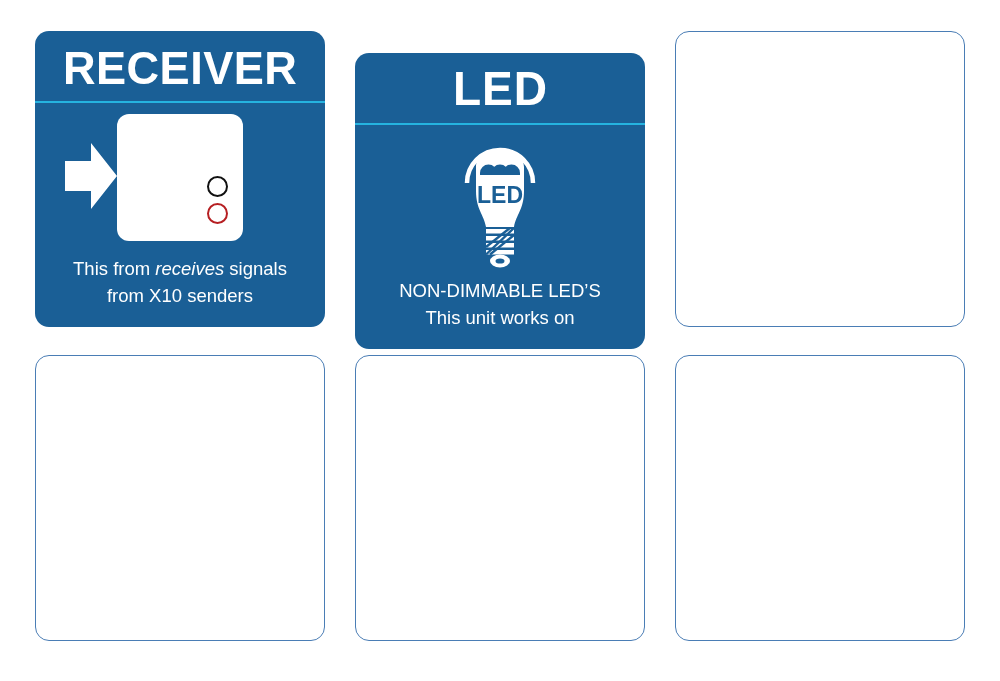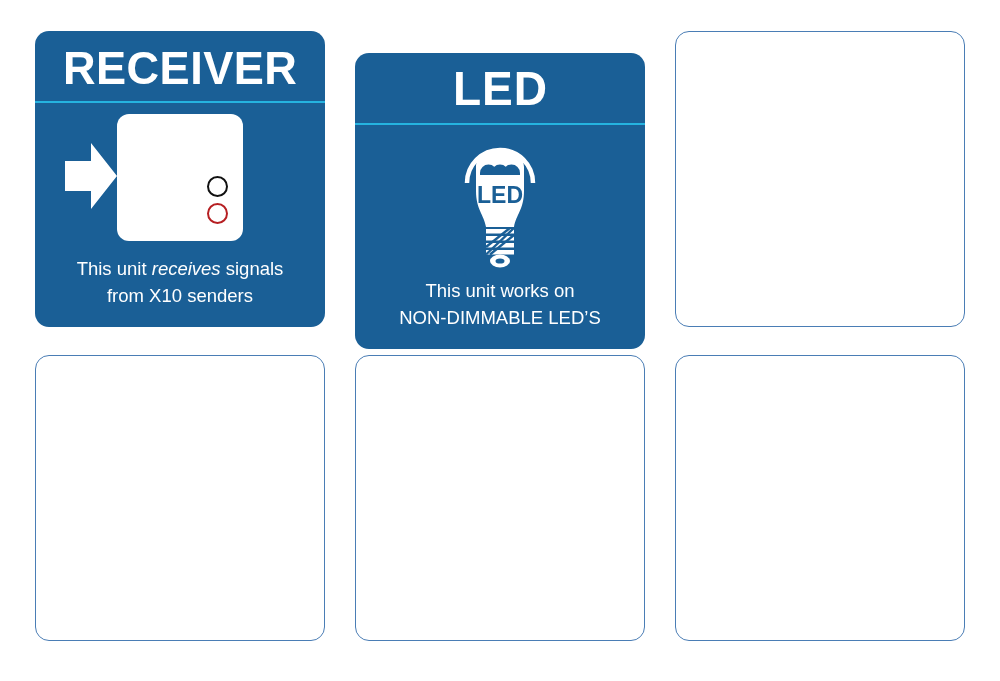--- a/index.html
+++ b/index.html
@@ -170,21 +170,21 @@
         <path d="M0 18 H26 V0 L52 33 L26 66 V48 H0 Z" fill="#ffffff"></path>
       </svg>
       <div class="recv-unit">
         <span class="led-dot led-dot-black"></span>
         <span class="led-dot led-dot-red"></span>
       </div>
     </div>
 
     <div class="caption">
       <span class="ln">
-        <span>This unit </span><em>receives</em><span> signals</span>
+        <span>This from </span><em>receives</em><span> signals</span>
       </span>
       <span class="ln">from X10 senders</span>
     </div>
   </div>
 
   <div class="card card-filled pos-r1c2">
     <div class="card-header">
       <div class="card-title title-led">LED</div>
       <div class="divider"></div>
     </div>
@@ -223,22 +223,22 @@
             <line x1="36" y1="116" x2="60" y2="97"></line>
             <line x1="40" y1="123.5" x2="64" y2="104"></line>
           </g>
           <ellipse cx="50" cy="130" rx="10" ry="6.5" fill="#ffffff"></ellipse>
           <ellipse cx="50" cy="130" rx="4.5" ry="2.6" fill="#1a5f96"></ellipse>
         </svg>
       </div>
     </div>
 
     <div class="caption">
+      <span class="ln">NON-DIMMABLE LED’S</span>
       <span class="ln">This unit works on</span>
-      <span class="ln">NON-DIMMABLE LED’S</span>
     </div>
   </div>
 
   <div class="card card-empty pos-r1c3"></div>
   <div class="card card-empty pos-r2c1"></div>
   <div class="card card-empty pos-r2c2"></div>
   <div class="card card-empty pos-r2c3"></div>
 
 </div>
 

